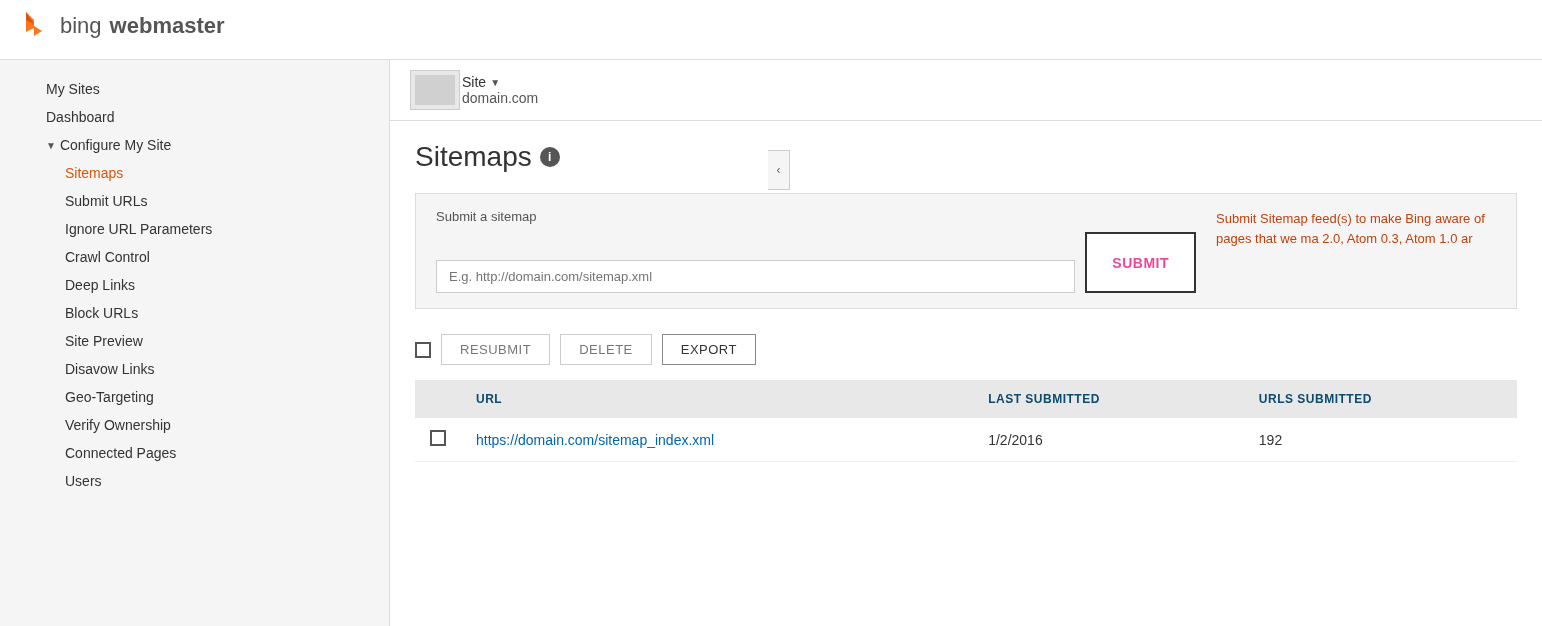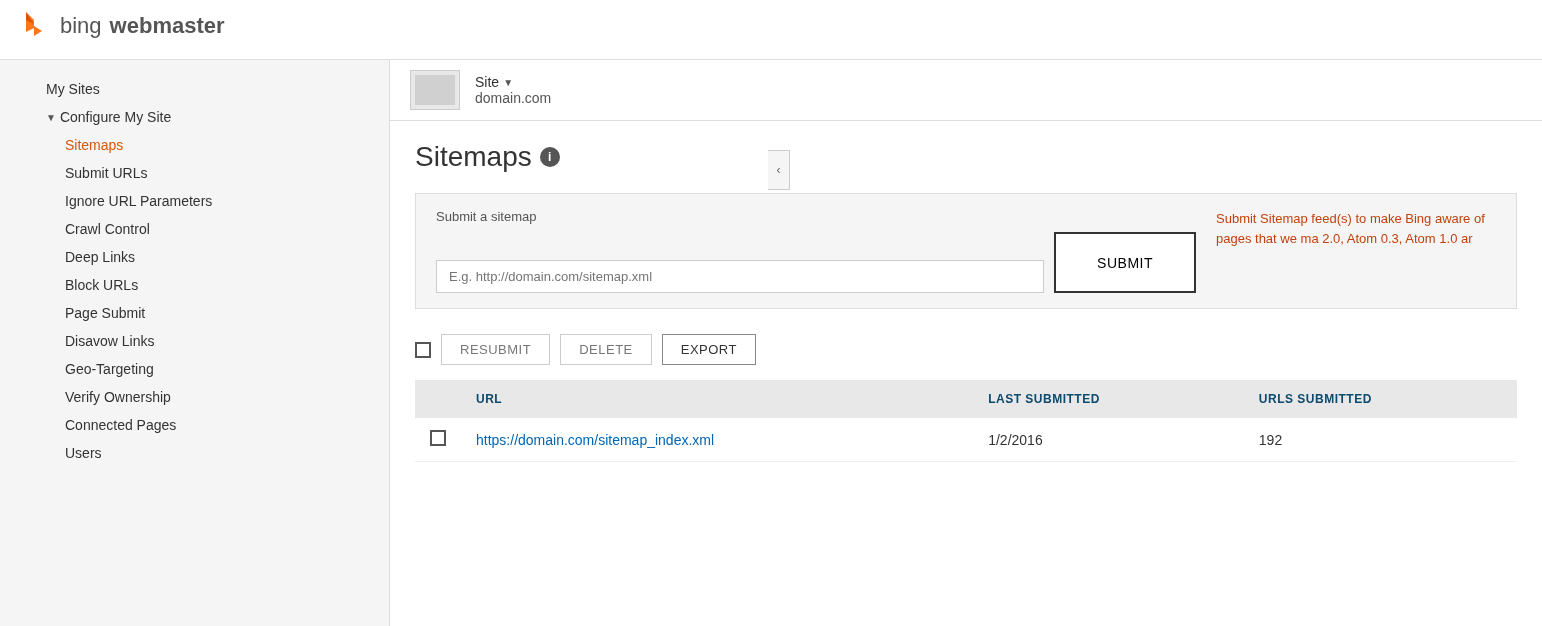--- a/index.html
+++ b/index.html
@@ -90,21 +90,21 @@
       overflow-y: auto;
       background: #fff;
     }
 
     
     .site-header {
       display: flex;
       align-items: center;
       padding: 10px 20px;
       border-bottom: 1px solid #ddd;
-      gap: 15px;
+      gap: 2px;
     }
     .site-thumbnail {
       width: 50px;
       height: 40px;
       background: #e8e8e8;
       border: 1px solid #ccc;
       display: flex;
       align-items: center;
       justify-content: center;
       overflow: hidden;
@@ -180,28 +180,28 @@
       flex: 1;
       padding: 8px 12px;
       border: 1px solid #ccc;
       background: #fff;
       font-size: 13px;
       color: #999;
       outline: none;
       margin-top: 28px;
     }
     .submit-btn {
-      padding: 8px 41px;
+      padding: 8px 25px;
       background: #fff;
       border: 2px solid #333;
       font-size: 14px;
-      font-weight: 400;
+      font-weight: 700;
       cursor: pointer;
       letter-spacing: 0.5px;
-      color: #000000;
+      color: #ec4899;
     }
     .submit-description {
       font-size: 13px;
       color: #c2410c;
       max-width: 280px;
       line-height: 1.5;
     }
 
     
     .action-row {
@@ -293,20 +293,23 @@
     <span class="bing-webmaster-text">webmaster</span>
   </div>
 </div>
 
 <div class="main-layout">
 
   <div class="sidebar">
     <div class="sidebar-item top-level">
       <span>My Sites</span>
     </div>
+    <div class="sidebar-item top-level">
+      <span>Dashboard</span>
+    </div>
     <div class="sidebar-item section-header">
       <span class="arrow-down">▼</span>
       <span>Configure My Site</span>
     </div>
     <div class="sidebar-item indented active">
       <span>Sitemaps</span>
     </div>
     <div class="sidebar-item indented">
       <span>Submit URLs</span>
     </div>
@@ -316,21 +319,21 @@
     <div class="sidebar-item indented">
       <span>Crawl Control</span>
     </div>
     <div class="sidebar-item indented">
       <span>Deep Links</span>
     </div>
     <div class="sidebar-item indented">
       <span>Block URLs</span>
     </div>
     <div class="sidebar-item indented">
-      <span>Page Submit</span>
+      <span>Site Preview</span>
     </div>
     <div class="sidebar-item indented">
       <span>Disavow Links</span>
     </div>
     <div class="sidebar-item indented">
       <span>Geo-Targeting</span>
     </div>
     <div class="sidebar-item indented">
       <span>Verify Ownership</span>
     </div>

